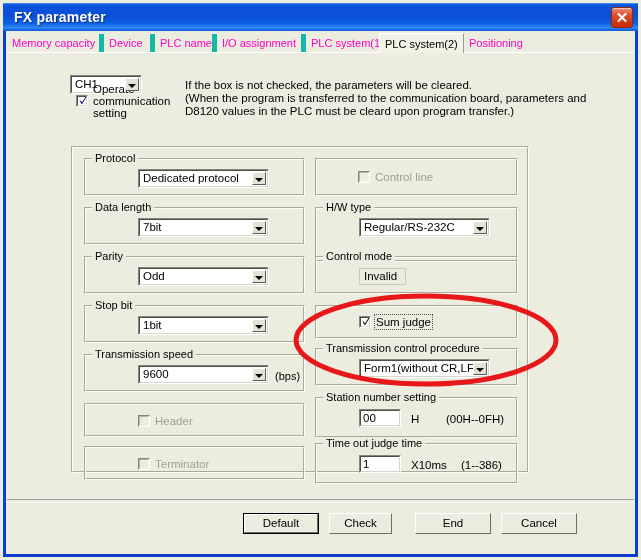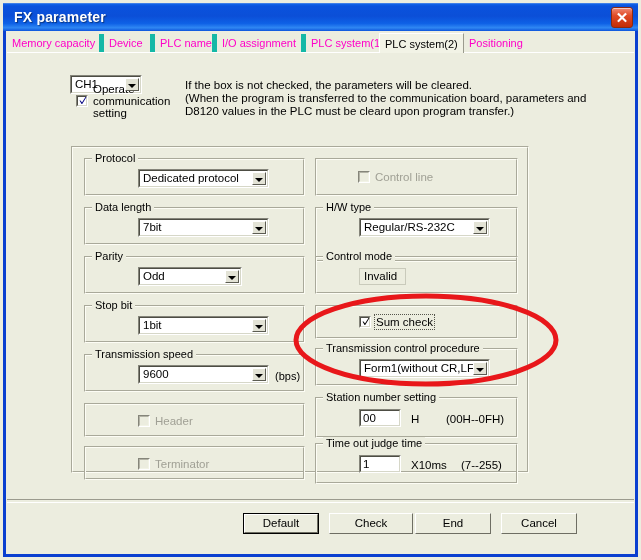--- a/index.html
+++ b/index.html
@@ -480,21 +480,21 @@
         <div class="combo" style="left:53px; top:10px; width:131px;">
           <div class="combo-in"></div>
           <div class="combo-text">7bit</div>
           <div class="combo-arrow"></div>
         </div>
       </div>
 
       <div class="groupbox" style="left:12px; top:109px; width:221px; height:38px;">
         <div class="gb-inner"></div>
         <div class="gb-label">Parity</div>
-        <div class="combo" style="left:53px; top:10px; width:104px;">
+        <div class="combo" style="left:53px; top:10px; width:131px;">
           <div class="combo-in"></div>
           <div class="combo-text">Odd</div>
           <div class="combo-arrow"></div>
         </div>
       </div>
 
       <div class="groupbox" style="left:12px; top:158px; width:221px; height:38px;">
         <div class="gb-inner"></div>
         <div class="gb-label">Stop bit</div>
         <div class="combo" style="left:53px; top:10px; width:131px;">
@@ -563,21 +563,21 @@
 
       <div class="groupbox" style="left:243px; top:158px; width:203px; height:34px;">
         <div class="gb-inner"></div>
         <div class="checkbox" style="left:43px; top:10px;">
           <div class="cb-box">
             <div class="cb-in"></div>
             <svg class="cb-check" viewBox="0 0 8 10">
               <path d="M0.5,4.5 L1.5,4.5 L3,6.5 L6.5,1 L7.5,1 L3.2,8 L2.6,8 Z" fill="#000000"></path>
             </svg>
           </div>
-          <div class="cb-label focus">Sum check</div>
+          <div class="cb-label focus">Sum judge</div>
         </div>
       </div>
 
       <div class="groupbox" style="left:243px; top:201px; width:203px; height:38px;">
         <div class="gb-inner"></div>
         <div class="gb-label">Transmission control procedure</div>
         <div class="combo" style="left:43px; top:10px; width:131px;">
           <div class="combo-in"></div>
           <div class="combo-text">Form1(without CR,LF)</div>
           <div class="combo-arrow"></div>
@@ -596,34 +596,34 @@
       </div>
 
       <div class="groupbox" style="left:243px; top:296px; width:203px; height:41px;">
         <div class="gb-inner"></div>
         <div class="gb-label">Time out judge time</div>
         <div class="textbox" style="left:43px; top:11px; width:42px;">
           <div class="tb-in"></div>
           <div class="tb-text">1</div>
         </div>
         <div class="statictext" style="left:95px; top:14px;">X10ms</div>
-        <div class="statictext" style="left:145px; top:14px;">(7--255)</div>
+        <div class="statictext" style="left:145px; top:14px;">(1--386)</div>
       </div>
 
     </div>
 
   </div>
 
   <div class="btn-sep"></div>
 
   <div class="btn default" style="left:243px; width:76px;">
     <div class="btn-face"></div>
     <span class="btn-lbl">Default</span>
   </div>
-  <div class="btn" style="left:329px; width:84px;">
+  <div class="btn" style="left:329px; width:63px;">
     <span class="btn-lbl">Check</span>
   </div>
   <div class="btn" style="left:415px; width:76px;">
     <span class="btn-lbl">End</span>
   </div>
   <div class="btn" style="left:501px; width:76px;">
     <span class="btn-lbl">Cancel</span>
   </div>
 
   <svg class="annot" viewBox="0 0 268 96">

